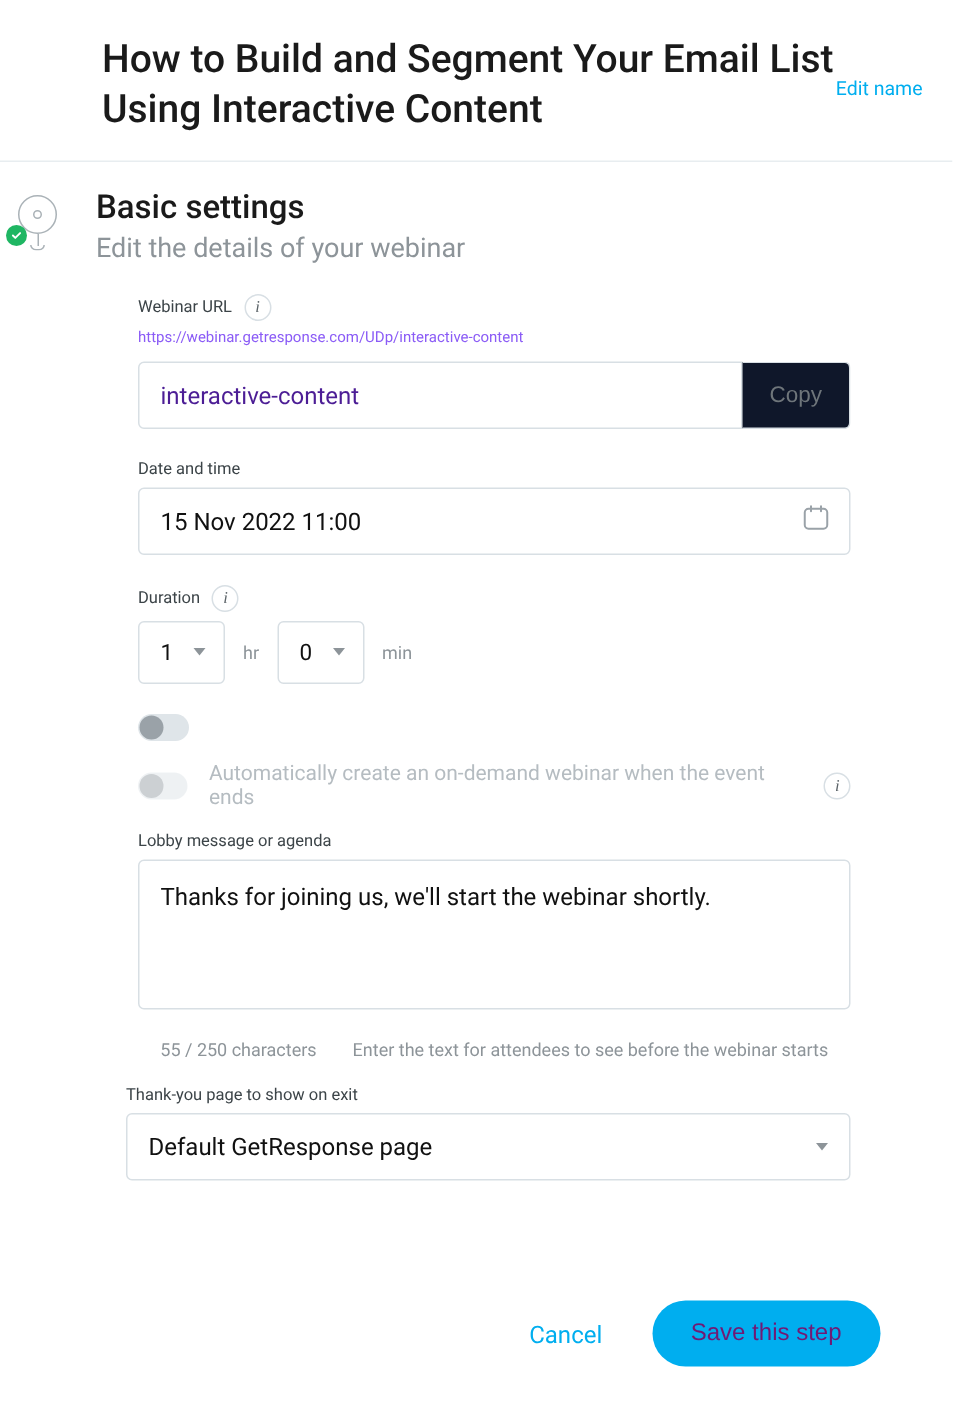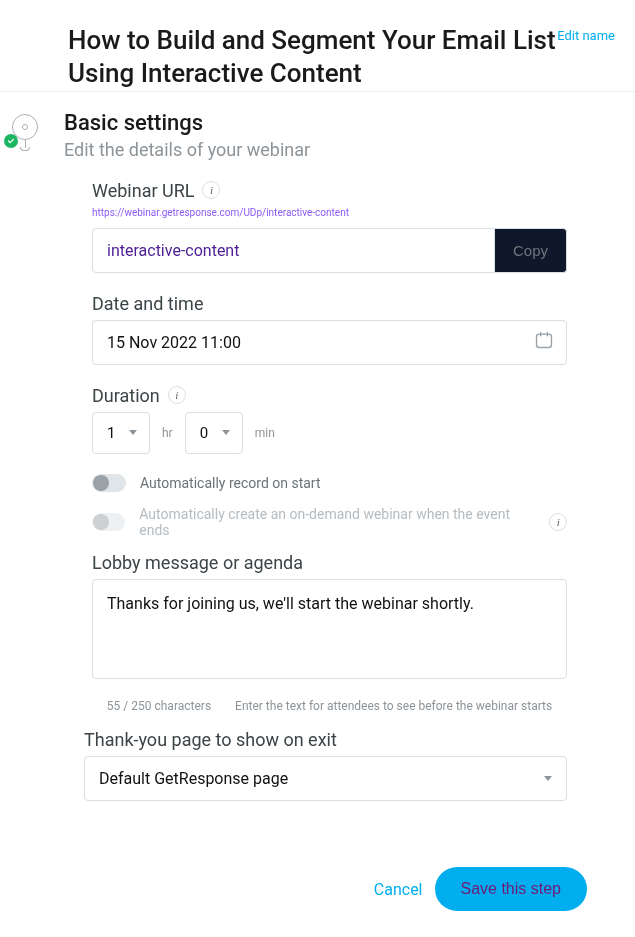--- a/index.html
+++ b/index.html
@@ -9,42 +9,42 @@
     --border:#d8dfe4;
     --accent:#00aeef;
     --green:#1fb663;
     --bg:#ffffff;
     --hrule:#e8edf0;
   }
   *{box-sizing:border-box;}
   html,body{margin:0;padding:0;background:var(--bg);font-family:-apple-system,BlinkMacSystemFont,"Segoe UI",Roboto,Arial,sans-serif;color:var(--text);}
   body{width:635px;min-height:937px;position:relative;}
 
-  .header{padding:24px 20px 0 68px;display:flex;align-items:flex-start;gap:0;}
+  .header{padding:24px 20px 16px 68px;display:flex;align-items:center;gap:0;}
   .page-title{font-size:26px;font-weight:500;line-height:1.28;margin:0;flex:1;}
   .edit-name{color:var(--accent);font-size:13px;white-space:nowrap;margin-top:4px;cursor:pointer;}
 
   .divider{height:1px;background:var(--hrule);margin:0 0 18px;}
 
   .stage{position:relative;padding-left:64px;}
   .step-icon{position:absolute;left:12px;top:4px;width:26px;height:26px;}
   .step-icon .cam{width:26px;height:26px;border:1.2px solid #aab2b7;border-radius:50%;display:flex;align-items:center;justify-content:center;}
   .step-icon .cam-dot{width:6px;height:6px;border:1.2px solid #aab2b7;border-radius:50%;}
   .step-icon .stand{width:1px;height:8px;background:#aab2b7;margin:0 auto;}
   .step-icon .base{width:10px;height:4px;border:1.2px solid #aab2b7;border-top:none;border-radius:0 0 6px 6px;margin:-1px auto 0;}
   .step-check{position:absolute;left:4px;top:24px;width:14px;height:14px;background:var(--green);border-radius:50%;display:flex;align-items:center;justify-content:center;}
   .step-check svg{width:8px;height:8px;}
 
   .section-title{font-size:22px;font-weight:500;margin:0 0 4px;}
   .section-sub{font-size:18px;color:var(--muted);margin:0 0 20px;}
 
   .field-block{padding:0 68px 0 28px;margin-bottom:20px;}
   .field-block.stage-inner{padding-left:28px;}
   .label-row{display:flex;align-items:center;gap:8px;margin:0 0 6px;}
-  .label{font-size:18px;color:#3c4448;}
+  .label{font-size:11px;color:#3c4448;}
   .info-badge{width:18px;height:18px;border:1px solid var(--border);border-radius:50%;display:inline-flex;align-items:center;justify-content:center;font-family:Georgia,serif;font-style:italic;font-size:11px;color:#5b6368;cursor:default;}
 
   .url-preview{font-size:10px;color:#8b5cf6;margin:0 0 10px;}
 
   .input-group{display:flex;}
   .text-input{flex:1;border:1px solid var(--border);border-radius:4px 0 0 4px;padding:12px 14px;font-size:16px;font-family:inherit;color:#4c1d95;outline:none;}
   .copy-btn{border:1px solid var(--border);border-left:none;border-radius:0 4px 4px 0;background:#0f172a;padding:0 18px;font-size:15px;color:var(--muted2);cursor:pointer;}
 
   .date-box{position:relative;border:1px solid var(--border);border-radius:4px;padding:12px 44px 12px 14px;font-size:16px;color:#111;cursor:pointer;}
   .cal-icon{position:absolute;right:12px;top:50%;transform:translateY(-50%);color:#9aa2a8;}
@@ -61,21 +61,21 @@
   .toggle.disabled{opacity:.5;cursor:default;}
   .toggle-label{font-size:14px;color:#6b7378;}
   .toggle-label.disabled{color:#b5bcc1;}
 
   .textarea{width:100%;border:1px solid var(--border);border-radius:4px;padding:14px;font-size:16px;font-family:inherit;color:#111;min-height:100px;resize:none;outline:none;}
   .hint-row{display:flex;gap:24px;font-size:12px;color:var(--muted);margin-top:16px;justify-content:center;}
 
   .select-box{border:1px solid var(--border);border-radius:4px;padding:12px 14px;display:flex;align-items:center;cursor:pointer;gap:20px;}
   .select-box .val{flex:1;font-size:16px;color:#111;}
 
-  .footer{position:absolute;bottom:26px;right:48px;display:flex;align-items:center;gap:12px;}
+  .footer{position:absolute;bottom:26px;right:48px;display:flex;align-items:center;gap:33px;}
   .cancel-link{color:var(--accent);font-size:16px;cursor:pointer;}
   .save-btn{background:var(--accent);color:#701a75;border:none;border-radius:24px;padding:13px 26px;font-size:16px;cursor:pointer;}
 </style>
 </head>
 <body>
 
 <div class="header">
   <h1 class="page-title">How to Build and Segment Your Email List Using Interactive Content</h1>
   <span class="edit-name">Edit name</span>
 </div>
@@ -143,21 +143,20 @@
     </div>
     <span class="unit">min</span>
   </div>
 </div>
 
 <div class="field-block" style="padding-left:92px;margin-bottom:12px;">
   <div class="toggle-row">
     <div class="toggle">
         <div class="knob"></div>
       </div>
-    <span class="toggle-label">Automatically record on start</span>
   </div>
   <div class="toggle-row">
     <div class="toggle disabled">
         <div class="knob"></div>
       </div>
     <span class="toggle-label disabled">Automatically create an on-demand webinar when the event ends</span>
     <span class="info-badge">i</span>
   </div>
 </div>
 

